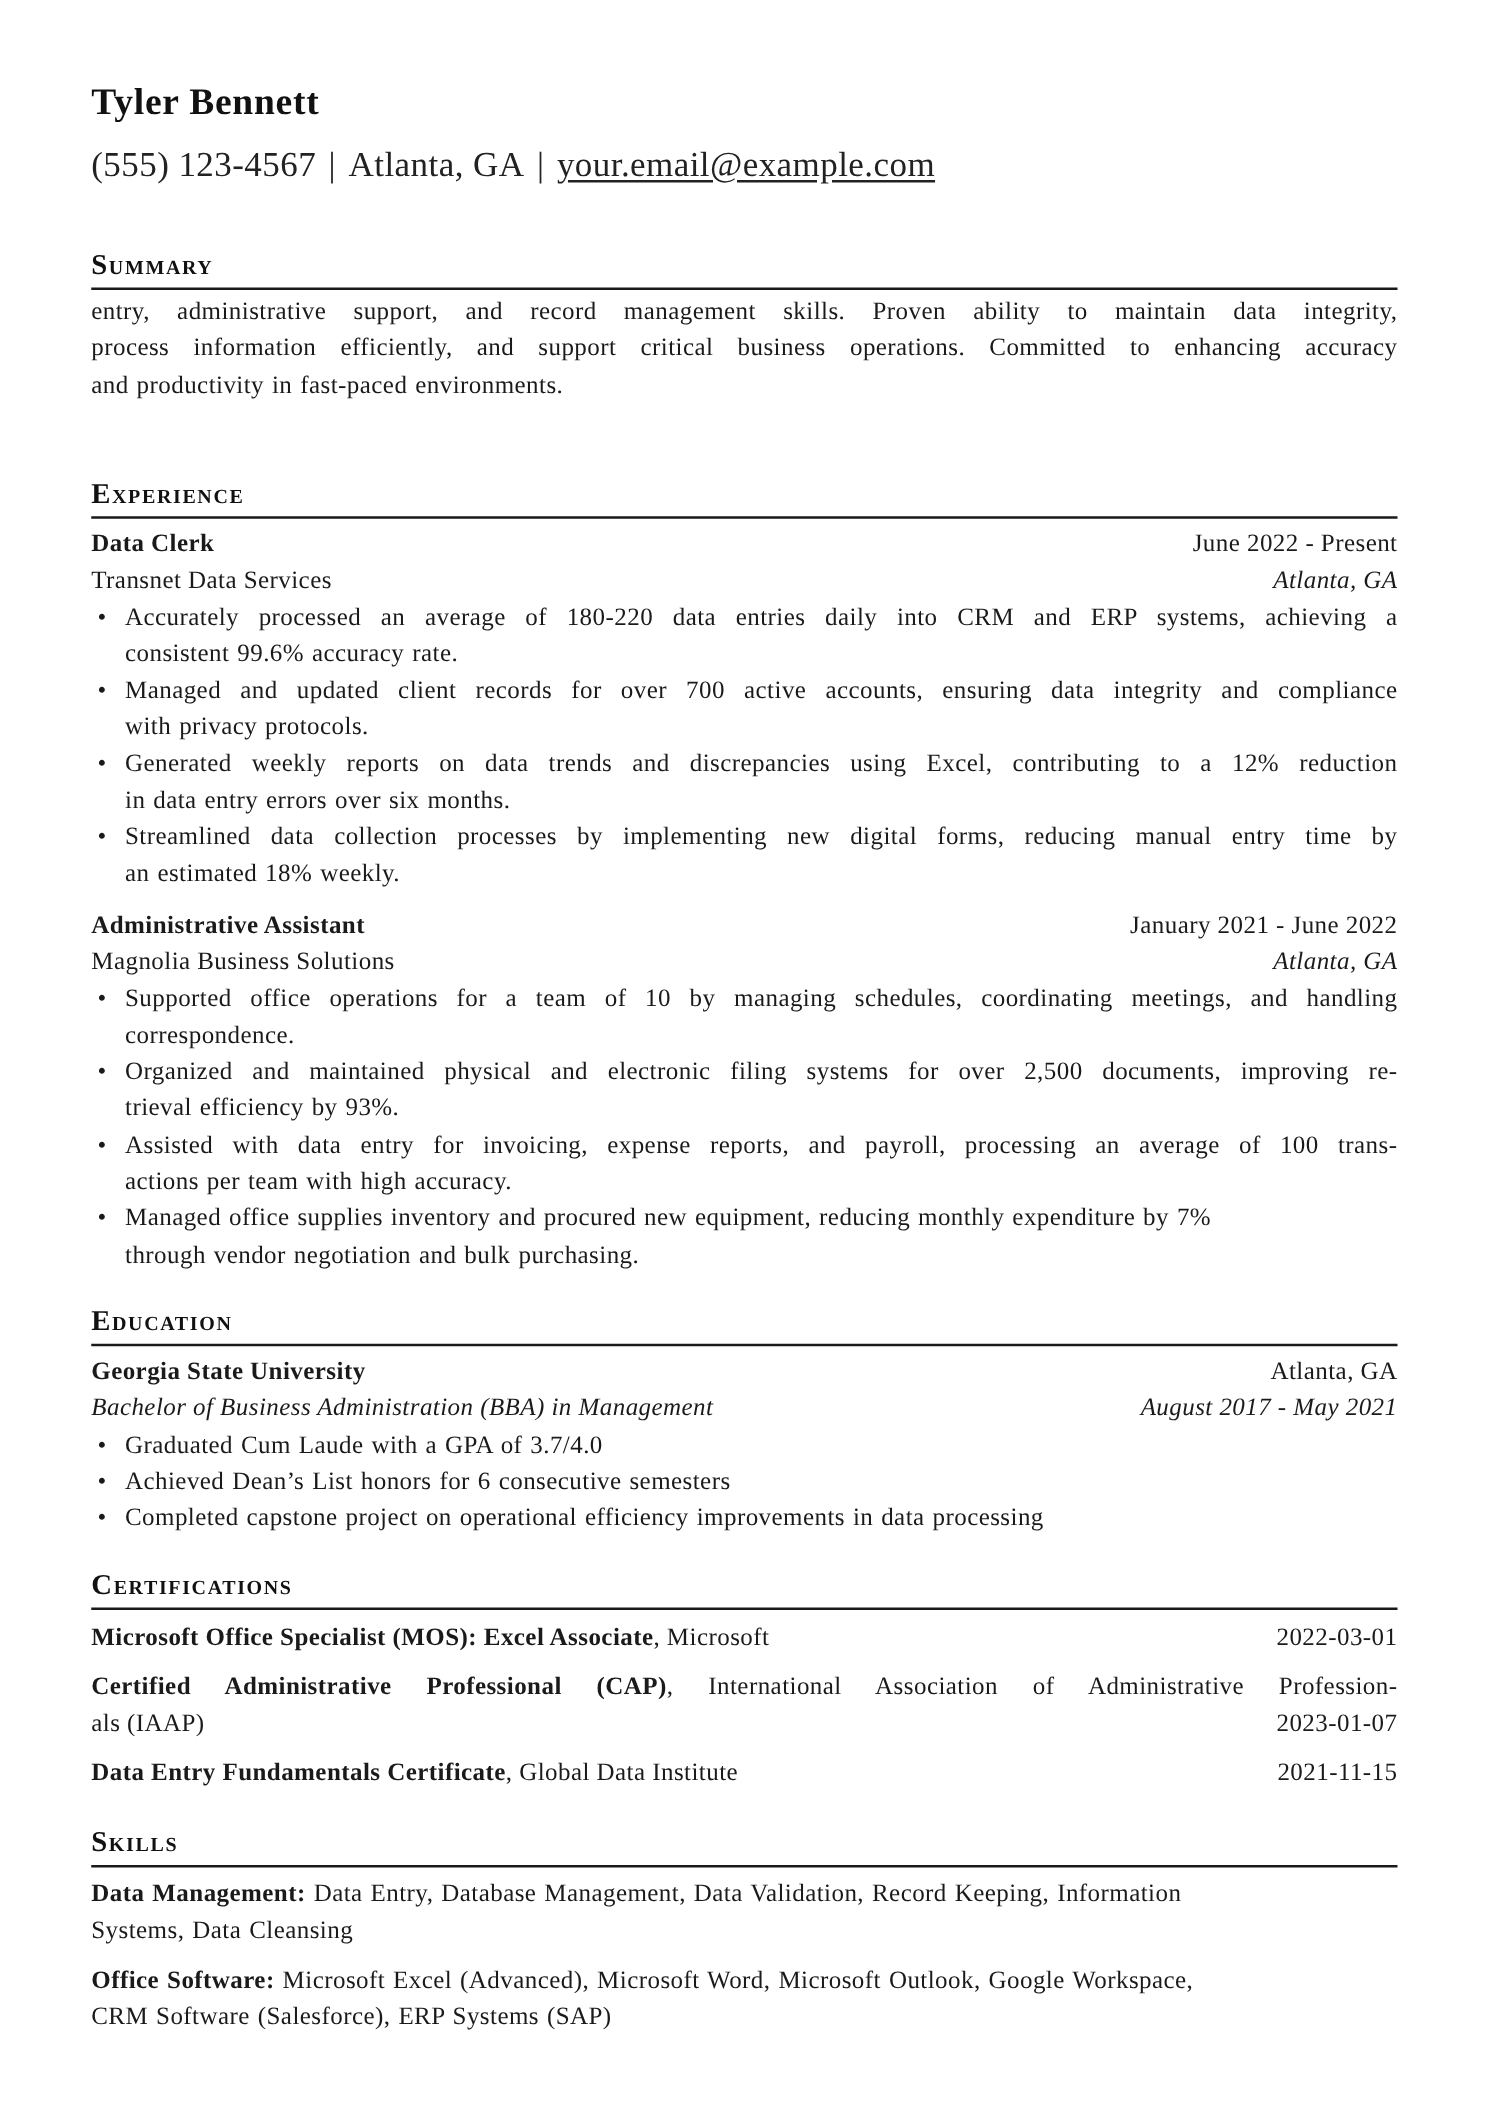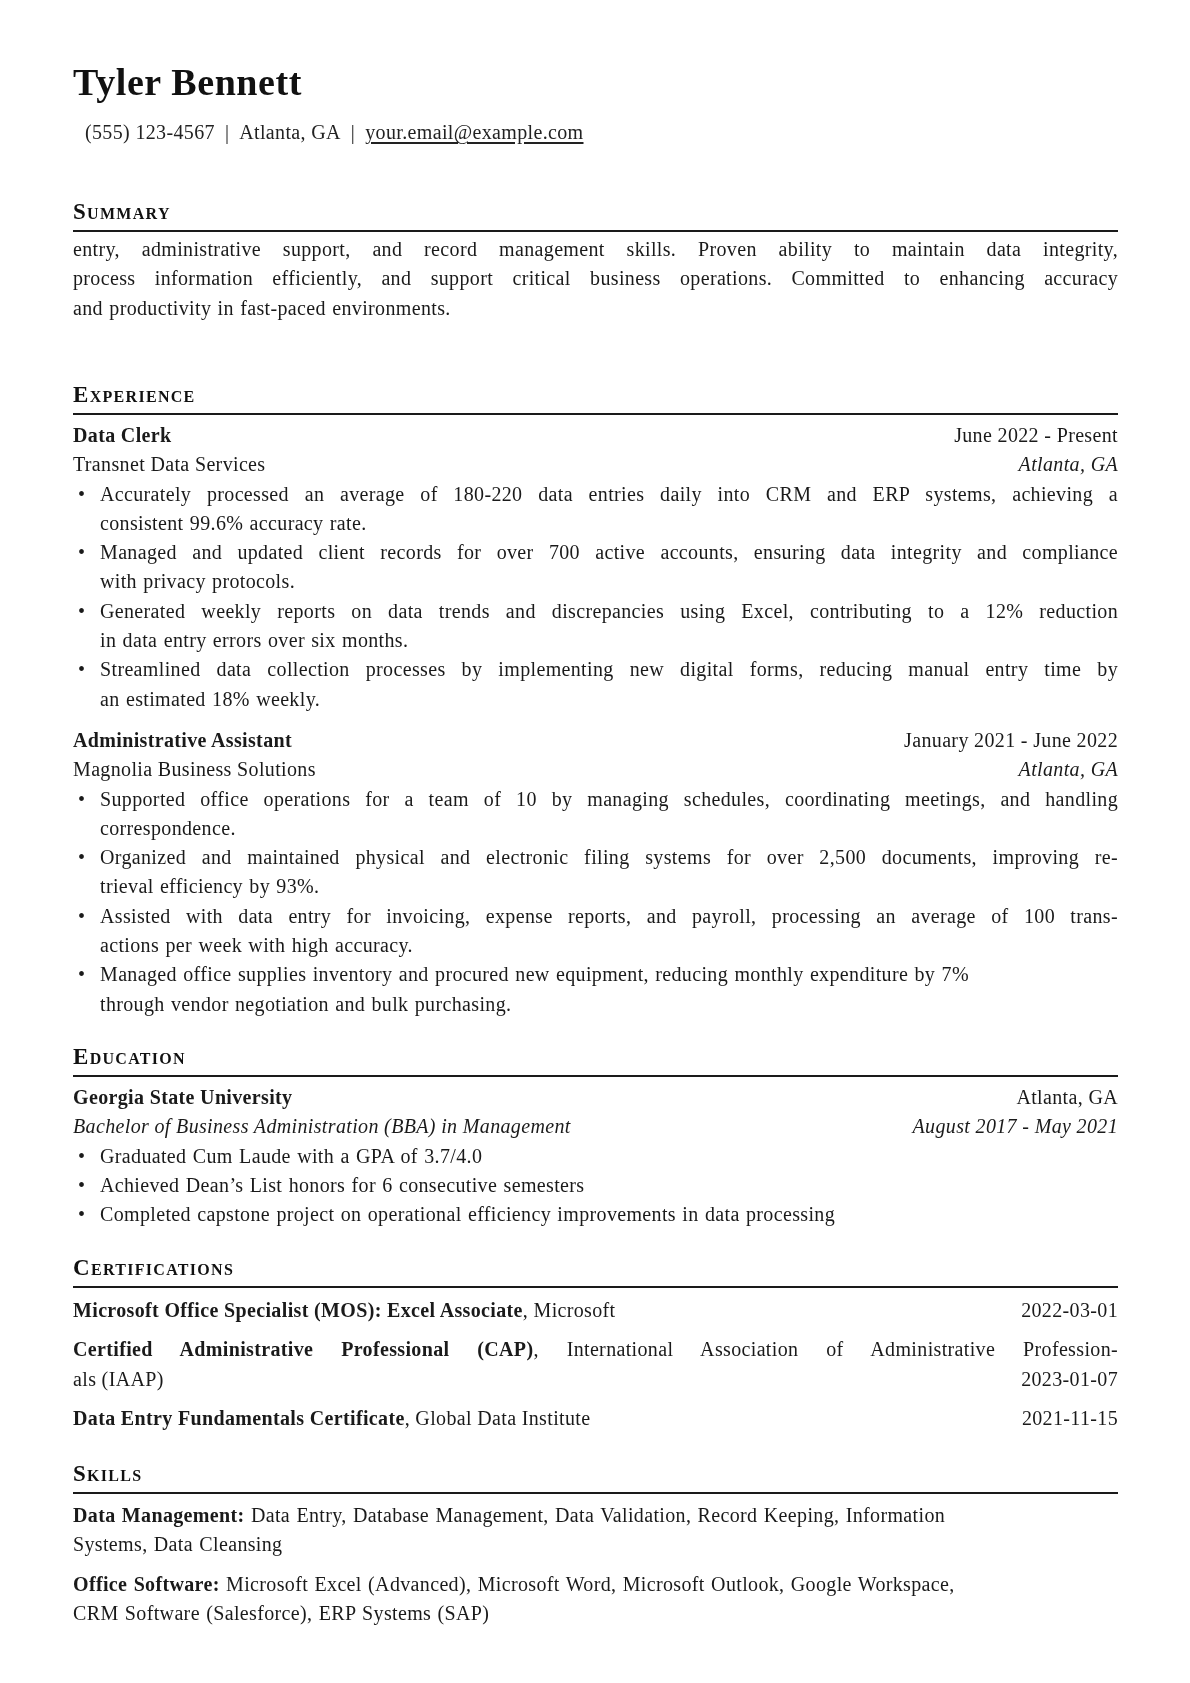--- a/index.html
+++ b/index.html
@@ -4,25 +4,25 @@
 <style>
   html, body { margin: 0; padding: 0; background: #ffffff; }
   body {
     width: 1190px; height: 1683px; position: relative; overflow: hidden;
     font-family: "Liberation Serif", "DejaVu Serif", serif;
     color: #1a1a1a;
   }
   .page { position: absolute; left: 73px; top: 0; width: 1045px; }
   .name {
     position: absolute; left: 0; top: 60px; margin: 0;
-    font-size: 38px; font-weight: bold; letter-spacing: 0.6px; color: #111;
+    font-size: 30px; font-weight: bold; letter-spacing: 0.6px; color: #111;
     line-height: 44px; white-space: nowrap;
   }
   .contact {
-    position: absolute; left: 12px; top: 118px; font-size: 20px; line-height: 29px;
+    position: absolute; left: 0; top: 118px; font-size: 28px; line-height: 29px;
     white-space: nowrap; letter-spacing: 0.35px; color: #222;
   }
   .contact .sep { display: inline-block; margin: 0 10px; }
   .contact a { color: #222; text-decoration: underline; text-underline-offset: 3px; }
   .section { position: absolute; left: 0; width: 1045px; margin-top: 32px; }
   .sec-head {
     font-size: 23px; font-weight: bold; font-variant: small-caps; letter-spacing: 1.3px;
     line-height: 28px; height: 28px; color: #111; white-space: nowrap;
   }
   .rule { height: 2px; background: #1a1a1a; width: 1045px; margin-top: 4px; }
@@ -116,21 +116,21 @@
           <div class="line last">correspondence.</div>
           </li>
         <li class="bullet">
             <span class="dot">•</span>
           <div class="line">Organized and maintained physical and electronic filing systems for over 2,500 documents, improving re-</div>
           <div class="line last">trieval efficiency by 93%.</div>
           </li>
         <li class="bullet">
             <span class="dot">•</span>
           <div class="line">Assisted with data entry for invoicing, expense reports, and payroll, processing an average of 100 trans-</div>
-          <div class="line last">actions per week with high accuracy.</div>
+          <div class="line last">actions per team with high accuracy.</div>
           </li>
         <li class="bullet">
             <span class="dot">•</span>
           <div class="line last" style="text-align-last:left">Managed office supplies inventory and procured new equipment, reducing monthly expenditure by 7%</div>
           <div class="line last">through vendor negotiation and bulk purchasing.</div>
           </li>
       </ul>
     </div>
   </div>
 

